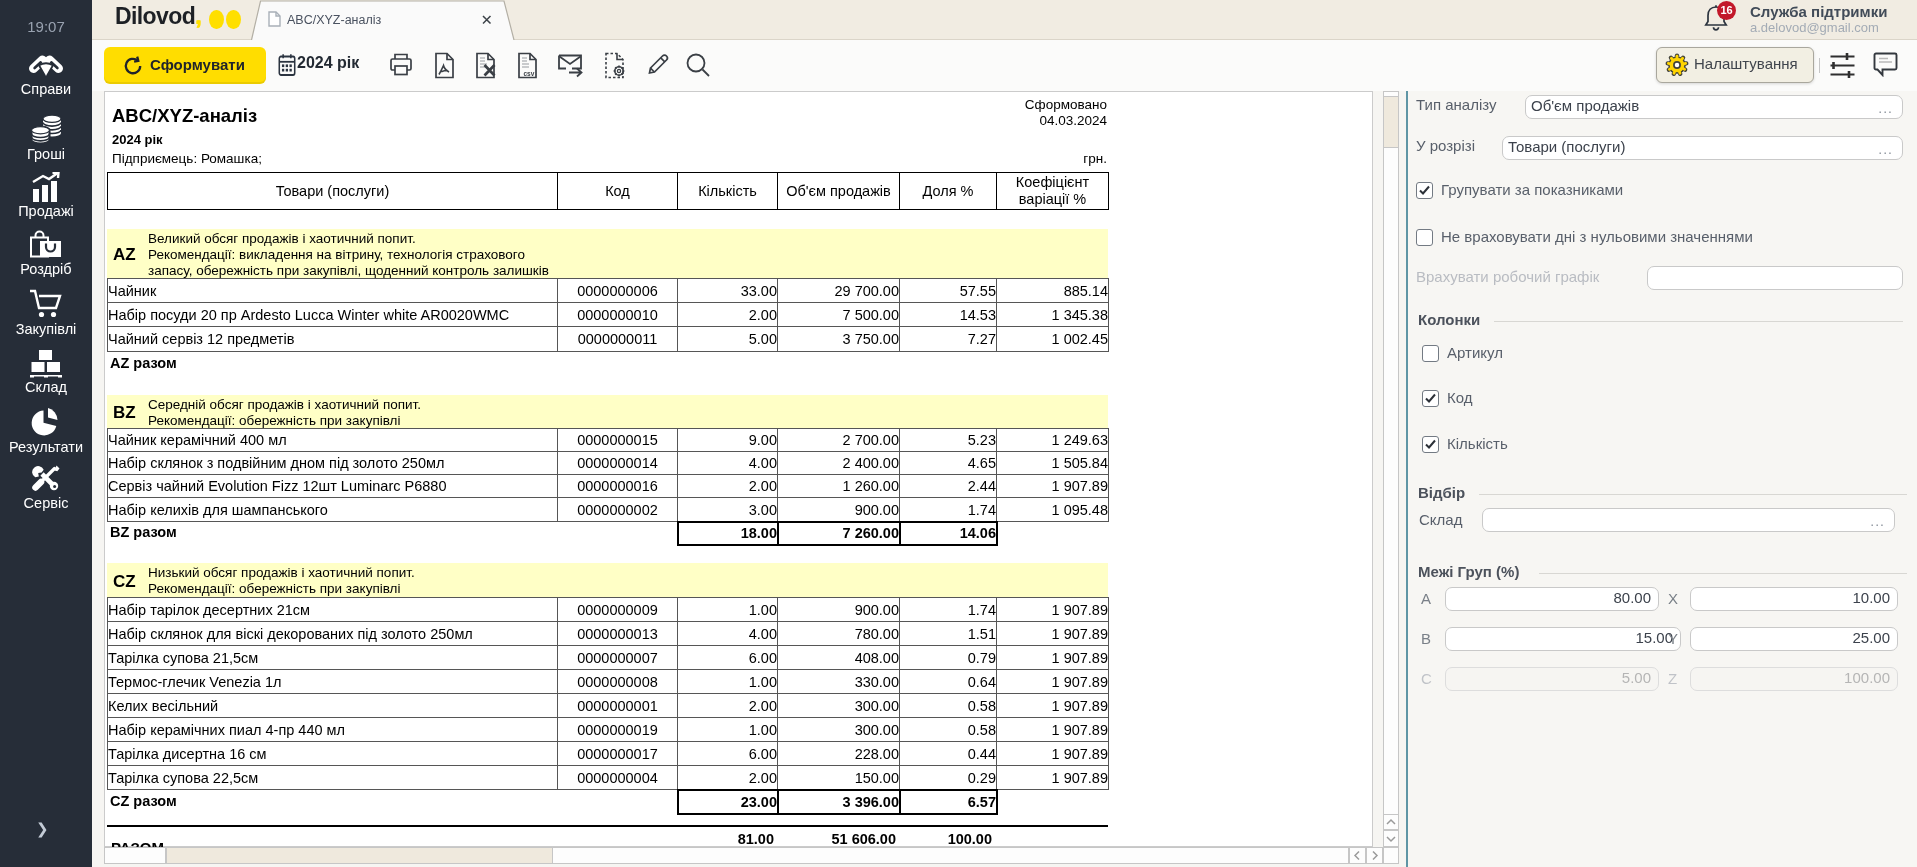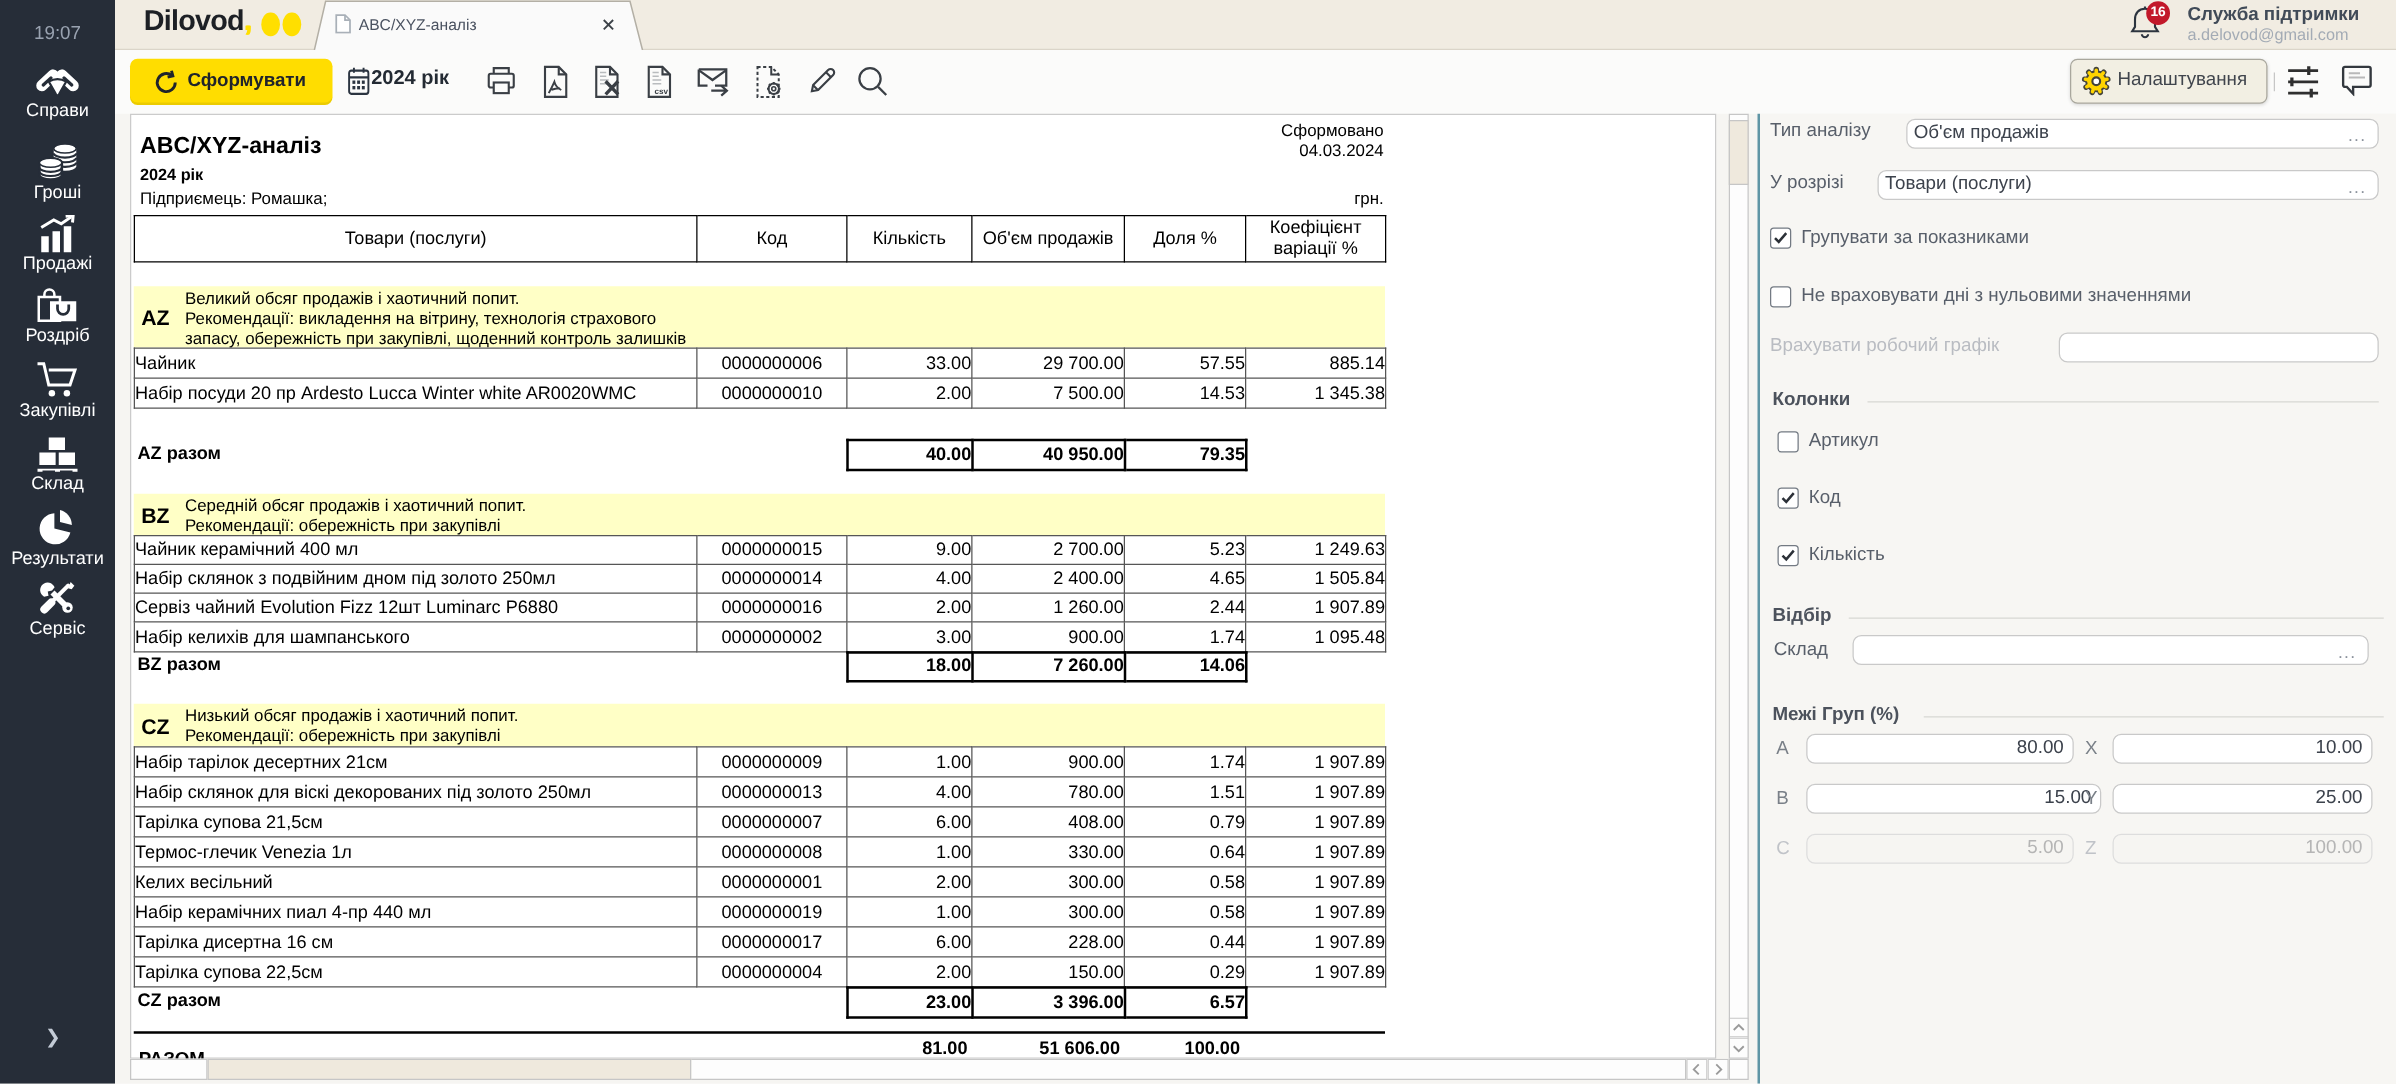--- a/index.html
+++ b/index.html
@@ -344,37 +344,31 @@
 <td class="num" style="border:1px solid #565656">885.14</td>
 </tr>
         <tr style="height:24.3px">
 <td class="name" style="border:1px solid #565656">Набір посуди 20 пр Ardesto Lucca Winter white AR0020WMC</td>
 <td class="code" style="border:1px solid #565656">0000000010</td>
 <td class="num" style="border:1px solid #565656">2.00</td>
 <td class="num" style="border:1px solid #565656">7 500.00</td>
 <td class="num" style="border:1px solid #565656">14.53</td>
 <td class="num" style="border:1px solid #565656">1 345.38</td>
 </tr>
+        <tr style="height:24.3px">
+<td class="name" style="border:1px solid #565656">Чайний сервіз 12 предметів</td>
+<td class="code" style="border:1px solid #565656">0000000011</td>
+<td class="num" style="border:1px solid #565656">5.00</td>
+<td class="num" style="border:1px solid #565656">3 750.00</td>
+<td class="num" style="border:1px solid #565656">7.27</td>
+<td class="num" style="border:1px solid #565656">1 002.45</td>
+</tr>
       </tbody>
     </table>
 <div class="rtxt" style="left:5px;top:262.75px;font-size:14.5px;font-weight:bold;">AZ разом</div>
-    <table class="rt" style="left:572px;top:259px;width:319px">
-      <colgroup>
-        <col style="width:100px">
-        <col style="width:122px">
-        <col style="width:97px">
-      </colgroup>
-      <tbody>
-        <tr style="height:23.5px">
-          <td class="num" style="border:2px solid #000;font-weight:bold">40.00</td>
-          <td class="num" style="border:2px solid #000;font-weight:bold">40 950.00</td>
-          <td class="num" style="border:2px solid #000;font-weight:bold">79.35</td>
-        </tr>
-      </tbody>
-    </table>
 <div class="yellow abs" style="left:2px;top:302.5px;width:1001px;height:33px"></div>
     <div class="rtxt" style="left:8px;top:311.0px;font-size:17px;font-weight:bold;">BZ</div>
     <div class="rtxt" style="left:43px;top:304.5px;font-size:13.5px;line-height:16.4px;">Середній обсяг продажів і хаотичний попит.<br>Рекомендації: обережність при закупівлі</div>
 <table class="rt" style="left:2px;top:335.5px;width:1001px">
       <colgroup>
         <col style="width:450px">
         <col style="width:120px">
         <col style="width:100px">
         <col style="width:122px">
         <col style="width:97px">

